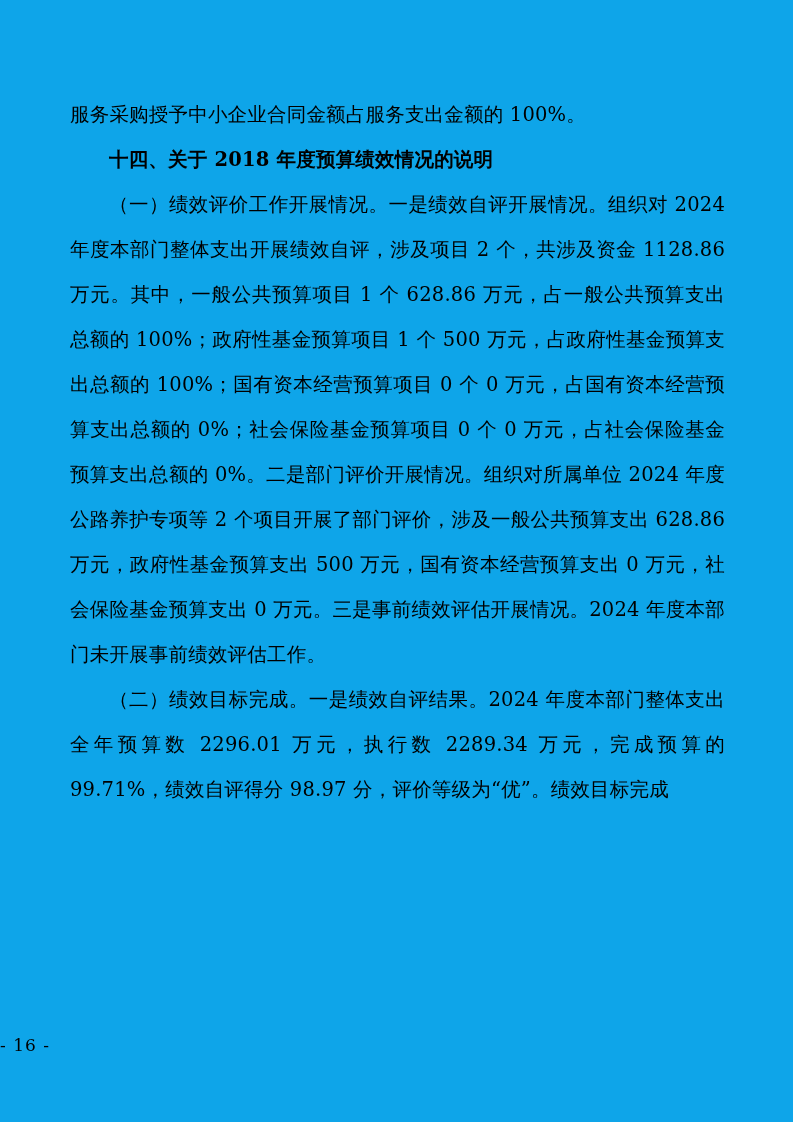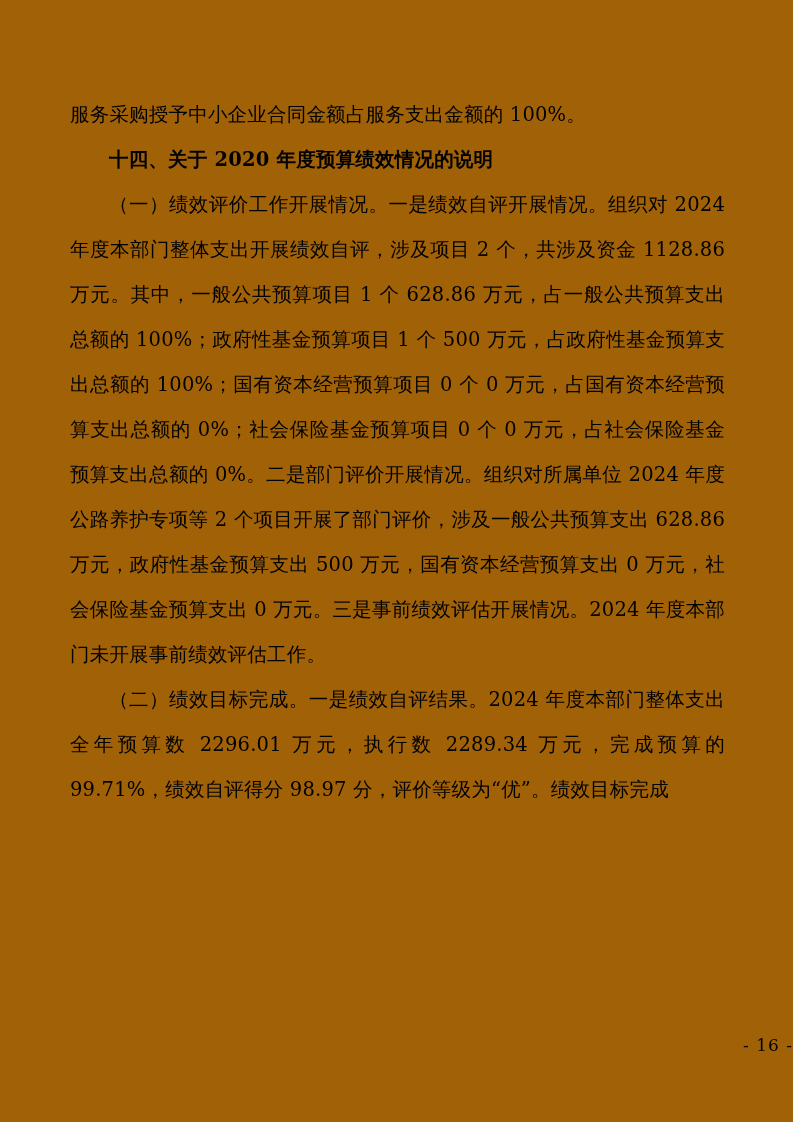--- a/index.html
+++ b/index.html
@@ -3,21 +3,21 @@
 <meta charset="utf-8">
 <style>
   html, body {
     margin: 0;
     padding: 0;
     background: #b0b0b0;
   }
   .page {
     width: 793px;
     height: 1122px;
-    background: #a16207;
+    background: #0ea5e9;
     position: relative;
     margin: 0 auto;
     overflow: hidden;
     font-family: "DejaVu Serif", "Liberation Serif", serif;
     color: #000000;
   }
   .content {
     position: absolute;
     left: 70px;
     top: 92px;
@@ -39,37 +39,37 @@
     font-weight: bold;
   }
   .b {
     font-weight: normal;
   }
   .footer {
     position: absolute;
     left: 0;
     right: 0;
     top: 1035px;
-    text-align: right;
+    text-align: left;
     font-size: 17px;
     font-family: "DejaVu Serif", "Liberation Serif", serif;
     letter-spacing: 1px;
   }
 </style>
 </head>
 <body>
 
 <div class="page">
   <div class="content">
 
     <p class="plain">服务采购授予中小企业合同金额占服务支出金额的 100%。</p>
 
 
 
-    <p class="heading">十四、关于 2020 年度预算绩效情况的说明</p>
+    <p class="heading">十四、关于 2018 年度预算绩效情况的说明</p>
 
     <p class="indent"><span class="b">（一）绩效评价工作开展情况。</span><span>一是绩效自评开展情况。组织对 2024 年度本部门整体支出开展绩效自评，涉及项目 2 个，共涉及资金 1128.86 万元。其中，一般公共预算项目 1 个 628.86 万元，占一般公共预算支出总额的 100%；政府性基金预算项目 1 个 500 万元，占政府性基金预算支出总额的 100%；国有资本经营预算项目 0 个 0 万元，占国有资本经营预算支出总额的 0%；社会保险基金预算项目 0 个 0 万元，占社会保险基金预算支出总额的 0%。二是部门评价开展情况。组织对所属单位 2024 年度公路养护专项等 2 个项目开展了部门评价，涉及一般公共预算支出 628.86 万元，政府性基金预算支出 500 万元，国有资本经营预算支出 0 万元，社会保险基金预算支出 0 万元。三是事前绩效评估开展情况。2024 年度本部门未开展事前绩效评估工作。</span></p>
 
     <p class="indent"><span class="b">（二）绩效目标完成。</span><span>一是绩效自评结果。2024 年度本部门整体支出全年预算数 2296.01 万元，执行数 2289.34 万元，完成预算的 99.71%，绩效自评得分 98.97 分，评价等级为“优”。绩效目标完成</span></p>
 
   </div>
 
   <div class="footer">- 16 -</div>
 </div>
 

